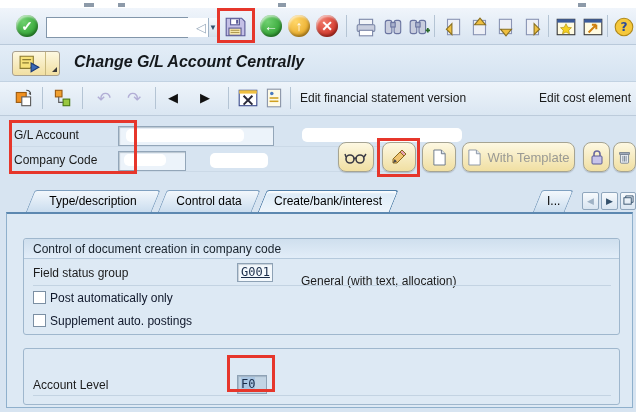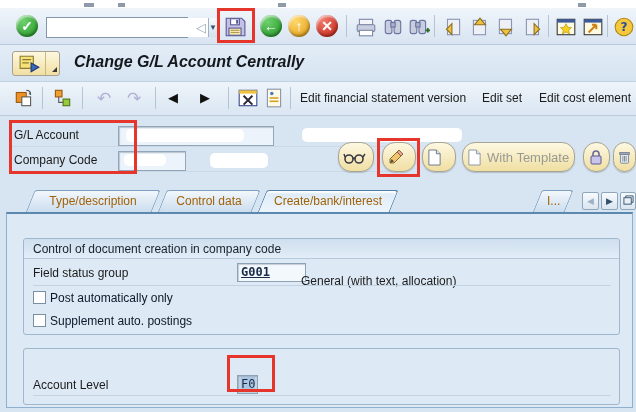--- a/index.html
+++ b/index.html
@@ -69,38 +69,38 @@
   .undo-glyph { font-size:17px; color:#b2aed6; }
 
   
   .header-area { left:0; top:116px; width:636px; height:72px; }
   .hrow { position:absolute; left:12px; height:23px; border-bottom:1px solid #cbd9e7; width:380px; }
   .hlabel { position:absolute; left:2px; top:4px; font-size:12px; color:#1b1b1b; }
   .field { position:absolute; background:#ecf3fa; border:1px solid #93a6b9;
     box-shadow: inset 1px 1px 1px rgba(90,110,130,.35); height:20px; }
   .blob { position:absolute; background:#ffffff; border-radius:5px; }
   .sap-btn { position:absolute; height:30px; border:1px solid #a6a492;
-    border-radius:13px; background: linear-gradient(#fefaе6, #f2e2a6);
+    border-radius:8px; background: linear-gradient(#fefaе6, #f2e2a6);
     background: linear-gradient(#fdf8e2, #f0dfa2);
-    display:flex; align-items:center; gap:5px; cursor:pointer;
+    display:flex; align-items:center; justify-content:center; gap:5px; cursor:pointer;
     box-shadow: 0 1px 1px rgba(120,130,140,.4); padding:0 4px; }
   .sap-btn svg { display:block; }
   .wt-label { color:#9a9a94; font-size:13px; }
 
   
   .tabstrip { left:0; top:188px; width:636px; height:25px; }
   .tab { position:absolute; top:2px; height:23px; cursor:pointer; }
   .tab .bg { position:absolute; inset:0; transform: skewX(-22deg);
     background: linear-gradient(#f2f7fc, #c9dcee); border:1px solid #7fa0c0;
     border-bottom:none; border-radius:3px 3px 0 0; }
   .tab.active .bg { background: linear-gradient(#dcebf8, #eef5fb);
     border:1px solid #4f7ea8; border-bottom:none;
     box-shadow: inset 0 2px 2px rgba(255,255,255,.9); }
   .tab .lbl { position:relative; display:block; text-align:center; line-height:22px;
-    font-size:12px; color:#a16207; padding:0 10px; white-space:nowrap; }
+    font-size:12px; color:#000000; padding:0 10px; white-space:nowrap; }
   .tab-scroll { position:absolute; top:4px; width:17px; height:18px;
     background:linear-gradient(#f7fafd,#d9e5f1); border:1px solid #8fa6bd; border-radius:2px;
     font-size:9px; text-align:center; line-height:16px; cursor:pointer; padding:0; }
   .tab-scroll.disabled { color:#9fb2c5; }
   .tab-scroll.enabled { color:#33506b; }
 
   
   .content-panel { left:6px; top:212px; width:627px; height:196px;
     background:#dde9f4; border:1px solid #8fb0cc; border-top:2px solid #5c88b0; }
   .groupbox { position:absolute; left:16px; width:597px; background:#dde9f4;
@@ -284,21 +284,20 @@
     <button class="icon-btn" style="left:262px;">
       <svg viewBox="0 0 20 20">
         <rect x="4" y="2" width="12" height="16" fill="#fefae6" stroke="#8a94a8"></rect>
         <circle cx="8" cy="6" r="1.6" fill="#4a7ac0"></circle>
         <line x1="6" y1="10" x2="14" y2="10" stroke="#d0a020" stroke-width="1.4"></line>
         <line x1="6" y1="13" x2="14" y2="13" stroke="#d0a020" stroke-width="1.4"></line>
       </svg>
     </button>
     <span class="sep" style="left:290px;"></span>
     <button class="txt-btn" style="left:296px;">Edit financial statement version</button>
-    <button class="txt-btn" style="left:478px;">Edit set</button>
     <button class="txt-btn" style="left:535px;">Edit cost element</button>
   </div>
 
   <div class="abs header-area">
     <div class="hrow" style="top:8px;">
       <span class="hlabel">G/L Account</span>
     </div>
     <div class="field" style="left:118px; top:10px; width:156px;"></div>
     <div class="blob" style="left:126px; top:13px; width:118px; height:13px;"></div>
     <div class="blob" style="left:302px; top:12px; width:160px; height:14px;"></div>
@@ -380,36 +379,36 @@
       </svg>
     </button>
   </div>
 
   <div class="abs content-panel">
 
     <div class="groupbox" style="top:24px; height:97px;">
       <div class="gb-header">Control of document creation in company code</div>
 
       <span class="gb-row" style="top:27px;">Field status group</span>
-      <div class="val-field" style="left:213px; top:24px; width:69px;font-weight:bold;">
+      <div class="val-field" style="left:213px; top:24px; width:36px;">
         <span class="val-underline">G001</span>
       </div>
       <span class="gb-row" style="left:277px; top:27px;margin-top:8px;">General (with text, allocation)</span>
       <span class="rowline" style="top:46px; width:578px;"></span>
 
       <span class="checkbox" style="left:9px; top:52px;"></span>
       <span class="cb-label" style="left:26px; top:52px;">Post automatically only</span>
 
       <span class="checkbox" style="left:9px; top:75px;"></span>
       <span class="cb-label" style="left:26px; top:75px;">Supplement auto. postings</span>
     </div>
 
     <div class="groupbox" style="top:134px; height:57px;">
       <span class="gb-row" style="top:29px;">Account Level</span>
-      <div class="val-field pl-field" style="left:213px; top:26px; width:21px;">
+      <div class="val-field pl-field" style="left:213px; top:26px; width:30px;">
         <span class="sel">F0</span>
       </div>
       <span class="rowline" style="top:46px; width:578px;"></span>
     </div>
   </div>
 
   <div class="redbox" style="left:217px; top:8px;  width:38px;  height:35px;"></div>
   <div class="redbox" style="left:9px;   top:120px; width:128px; height:54px;"></div>
   <div class="redbox" style="left:377px; top:138px; width:43px;  height:39px;"></div>
   <div class="redbox" style="left:227px; top:355px; width:48px;  height:37px;"></div>

